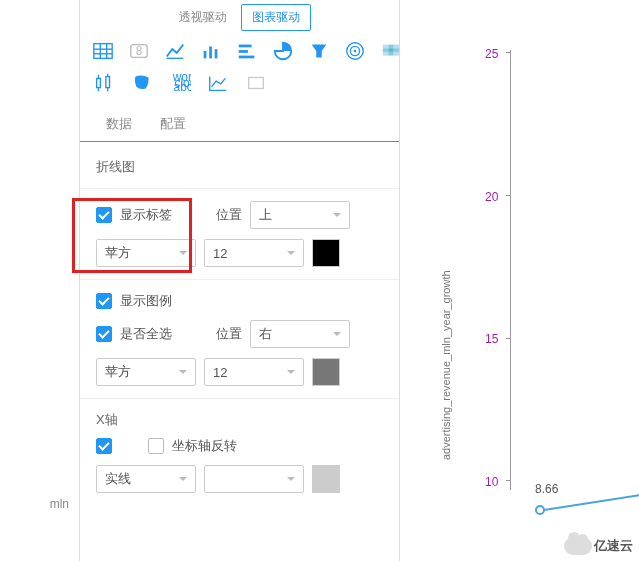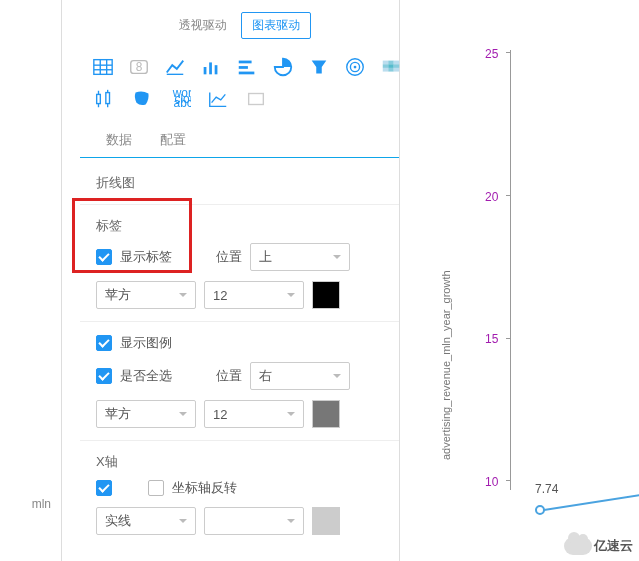--- a/index.html
+++ b/index.html
@@ -1,21 +1,21 @@
 <!DOCTYPE html>
 <html><head>
 <meta charset="utf-8">
 <style>
 *{box-sizing:border-box;margin:0;padding:0;font-family:"Microsoft YaHei",Arial,sans-serif;font-size:13px;color:#555}
 body{background:#fff;width:639px;height:561px;overflow:hidden;position:relative}
-.left-gutter{position:absolute;left:0;top:0;width:62px;height:561px;border-right:1px solid #ddd;background:#fff}
+.left-gutter{position:absolute;left:0;top:0;width:80px;height:561px;border-right:1px solid #ddd;background:#fff}
 .left-gutter .mln{position:absolute;bottom:50px;right:10px;color:#888;font-size:12px}
 .panel{position:absolute;left:80px;top:0;width:320px;height:561px;border-right:1px solid #ddd;background:#fff;display:flex;flex-direction:column}
 .chart-area{position:absolute;left:400px;top:0;width:239px;height:561px;background:#fff}
-.top-toggle{padding:12px 0;text-align:center}
+.top-toggle{padding:4px 0;text-align:center}
 .top-toggle span{display:inline-block;border:1px solid transparent;padding:4px 10px;font-size:12px;color:#888;border-radius:2px}
 .top-toggle span.active{border-color:#2196f3;color:#2196f3}
 .icon-grid{padding:4px 12px}
 .icon-grid .row{display:flex;gap:14px;margin-bottom:8px}
 .ic{width:24px;height:24px;display:flex;align-items:center;justify-content:center}
 .ic svg{width:22px;height:22px}
 .tabs{display:flex;border-bottom:1px solid #0ea5e9;padding:0 12px}
 .tabs div{padding:8px 14px;color:#888;cursor:pointer;position:relative}
 .tabs div.active{color:#2196f3}
 .tabs div.active::after{content:"";position:absolute;left:0;right:0;bottom:-1px;height:2px;background:#2196f3}
@@ -167,21 +167,20 @@
 
   <div class="tabs">
     <div>数据</div>
     <div>配置</div>
   </div>
 
   <div class="content">
     <div class="section-title">折线图</div>
     <hr class="sep">
 
-    <div class="section-title">标签</div>
     <div class="row">
       <span class="chk checked"></span>
       <span class="lbl">显示标签</span>
       <span style="width:20px"></span>
       <span>位置</span>
       <div class="sel w100">
           <span>上</span>
         </div>
     </div>
     <div class="row">
@@ -238,21 +237,21 @@
 </div>
 
 <div class="red-box"></div>
 
 <div class="chart-area">
   <div class="y-axis-label" style="top:460px">advertising_revenue_mln_year_growth</div>
   <div class="y-tick" style="left:85px;top:47px">25</div>
   <div class="y-tick" style="left:85px;top:190px">20</div>
   <div class="y-tick" style="left:85px;top:332px">15</div>
   <div class="y-tick" style="left:85px;top:475px">10</div>
-  <div style="position:absolute;left:135px;top:482px;font-size:12px;color:#555">7.74</div>
+  <div style="position:absolute;left:135px;top:482px;font-size:12px;color:#555">8.66</div>
   <svg style="position:absolute;left:120px;top:490px;width:120px;height:40px">
       <circle cx="20" cy="20" r="4" fill="#fff" stroke="#4aa3e0" stroke-width="2"></circle>
       <line x1="24" y1="20" x2="120" y2="5" stroke="#4aa3e0" stroke-width="2"></line>
     </svg>
 
   <div style="position:absolute;left:110px;top:50px;width:1px;height:440px;background:#999"></div>
   <div style="position:absolute;left:106px;top:52px;width:4px;height:1px;background:#999"></div>
   <div style="position:absolute;left:106px;top:195px;width:4px;height:1px;background:#999"></div>
   <div style="position:absolute;left:106px;top:338px;width:4px;height:1px;background:#999"></div>
   <div style="position:absolute;left:106px;top:480px;width:4px;height:1px;background:#999"></div>

